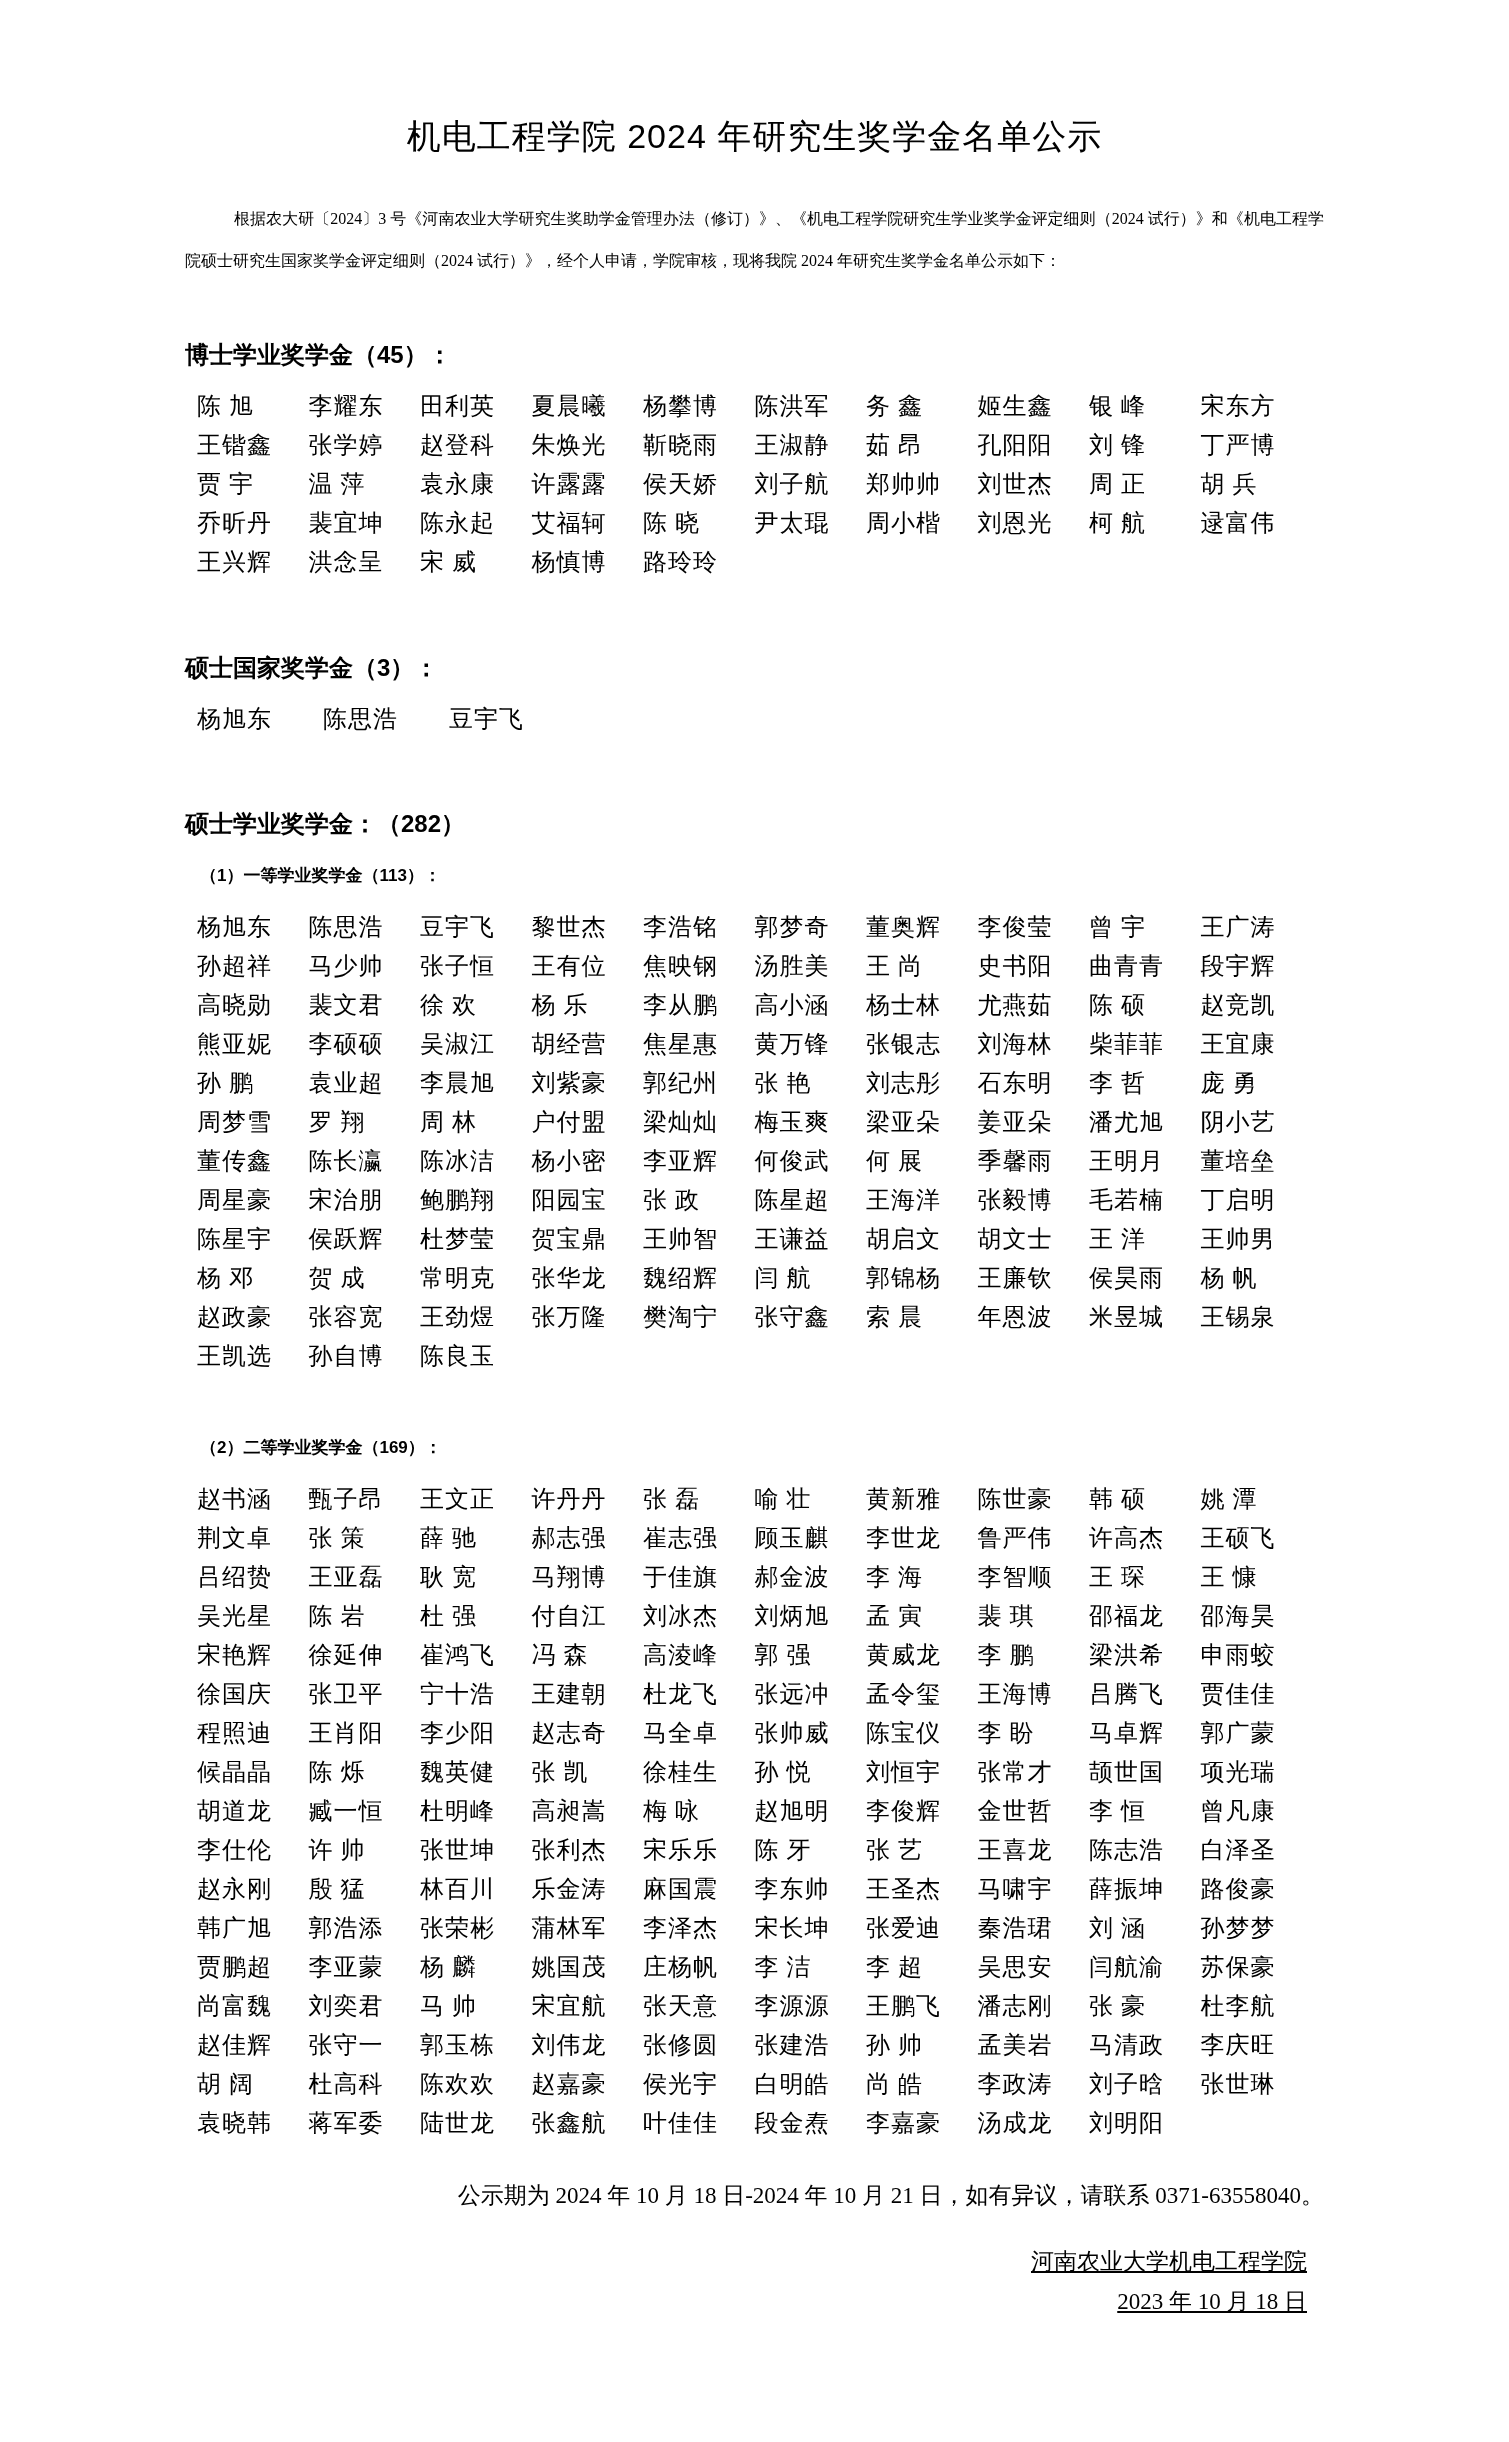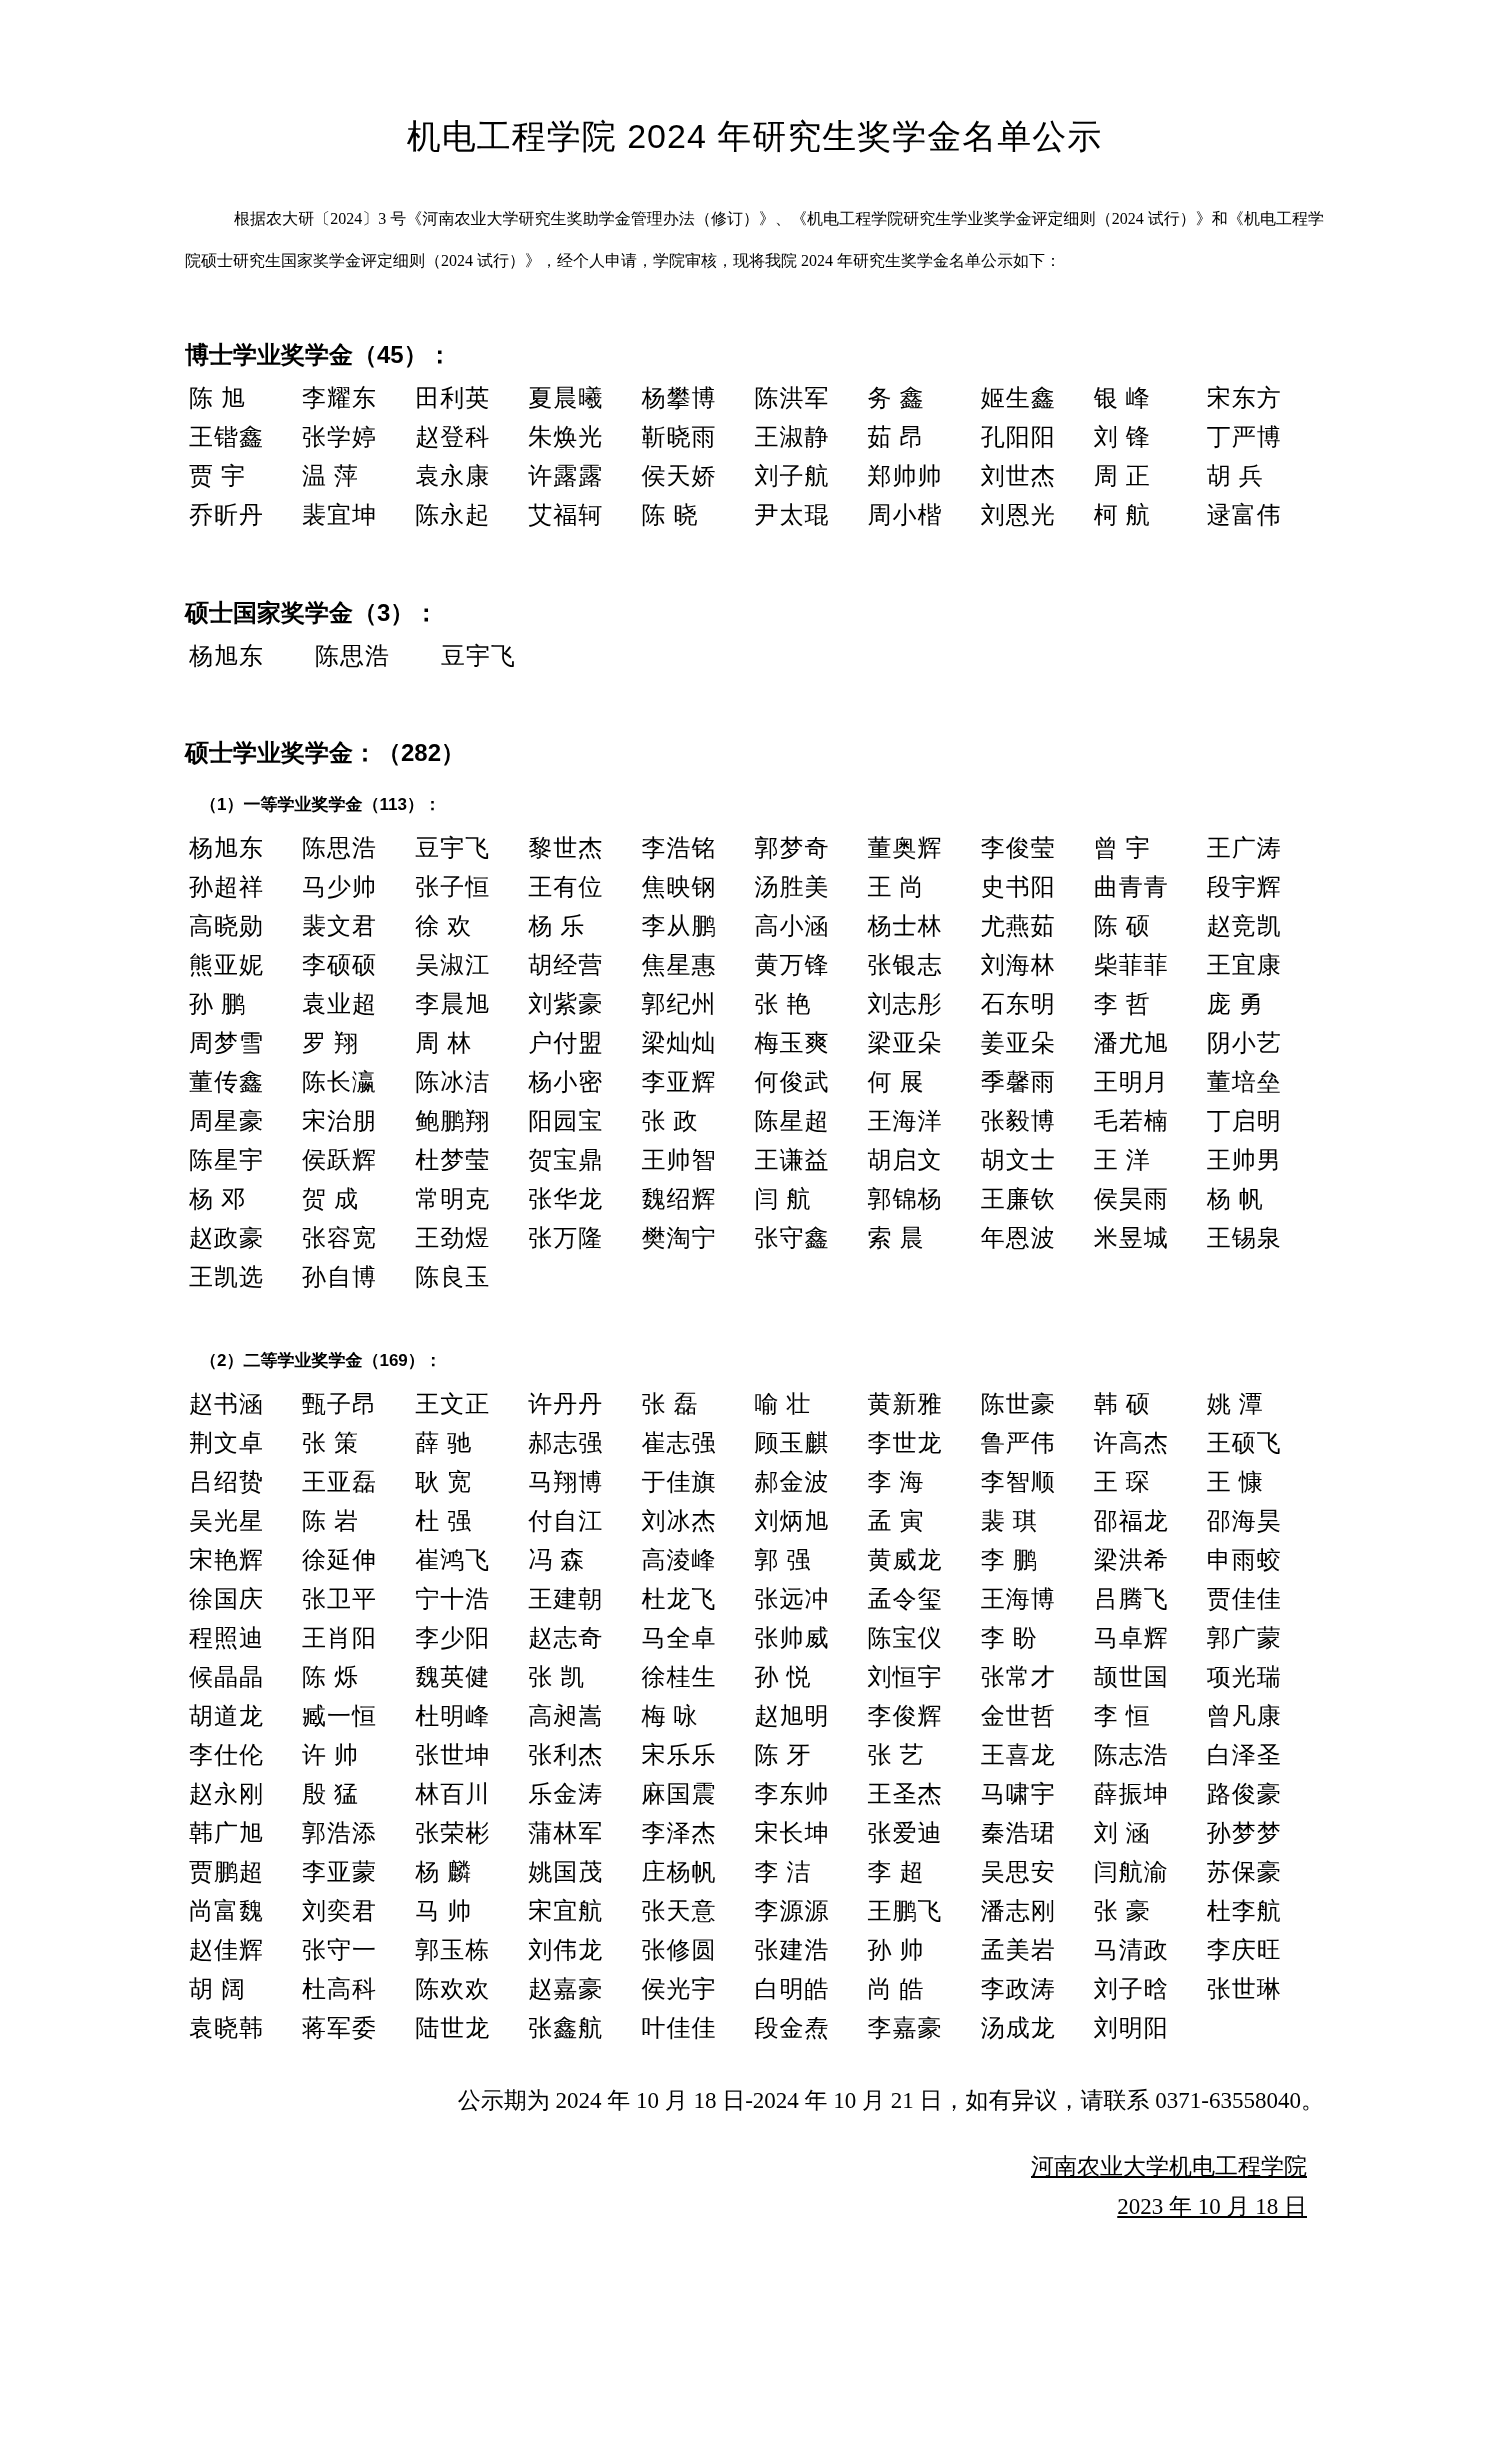--- a/index.html
+++ b/index.html
@@ -48,21 +48,21 @@
     font-family: Liberation Sans, sans-serif;
     font-weight: bold;
     font-size: 17px;
     line-height: 40px;
     margin: 11.4px 0 3.8px 0;
     padding-left: 15px;
   }
   .names {
     font-size: 24px;
     line-height: 39px;
-    margin: 4px;
+    margin: 12px;
   }
   .names .row {
     display: flex;
     width: 100%;
   }
   .names .cell {
     flex: 1 1 0;
     white-space: nowrap;
     letter-spacing: 1px;
   }
@@ -146,20 +146,32 @@
         <span class="cell">裴宜坤</span>
         <span class="cell">陈永起</span>
         <span class="cell">艾福轲</span>
         <span class="cell">陈 晓</span>
         <span class="cell">尹太琨</span>
         <span class="cell">周小楷</span>
         <span class="cell">刘恩光</span>
         <span class="cell">柯 航</span>
         <span class="cell">逯富伟</span>
       </div>
+      <div class="row">
+        <span class="cell">王兴辉</span>
+        <span class="cell">洪念呈</span>
+        <span class="cell">宋 威</span>
+        <span class="cell">杨慎博</span>
+        <span class="cell">路玲玲</span>
+        <span class="cell"></span>
+        <span class="cell"></span>
+        <span class="cell"></span>
+        <span class="cell"></span>
+        <span class="cell"></span>
+      </div>
     </div>
 
   <div class="gap-md"></div>
 
   <div class="section-head">硕士国家奖学金（3）：</div>
   <div class="names cols-3" id="list-master-national"><span class="cell">杨旭东</span><span class="cell">陈思浩</span><span class="cell">豆宇飞</span></div>
 
   <div class="gap-md"></div>
 
   <div class="section-head">硕士学业奖学金：（282）</div>

